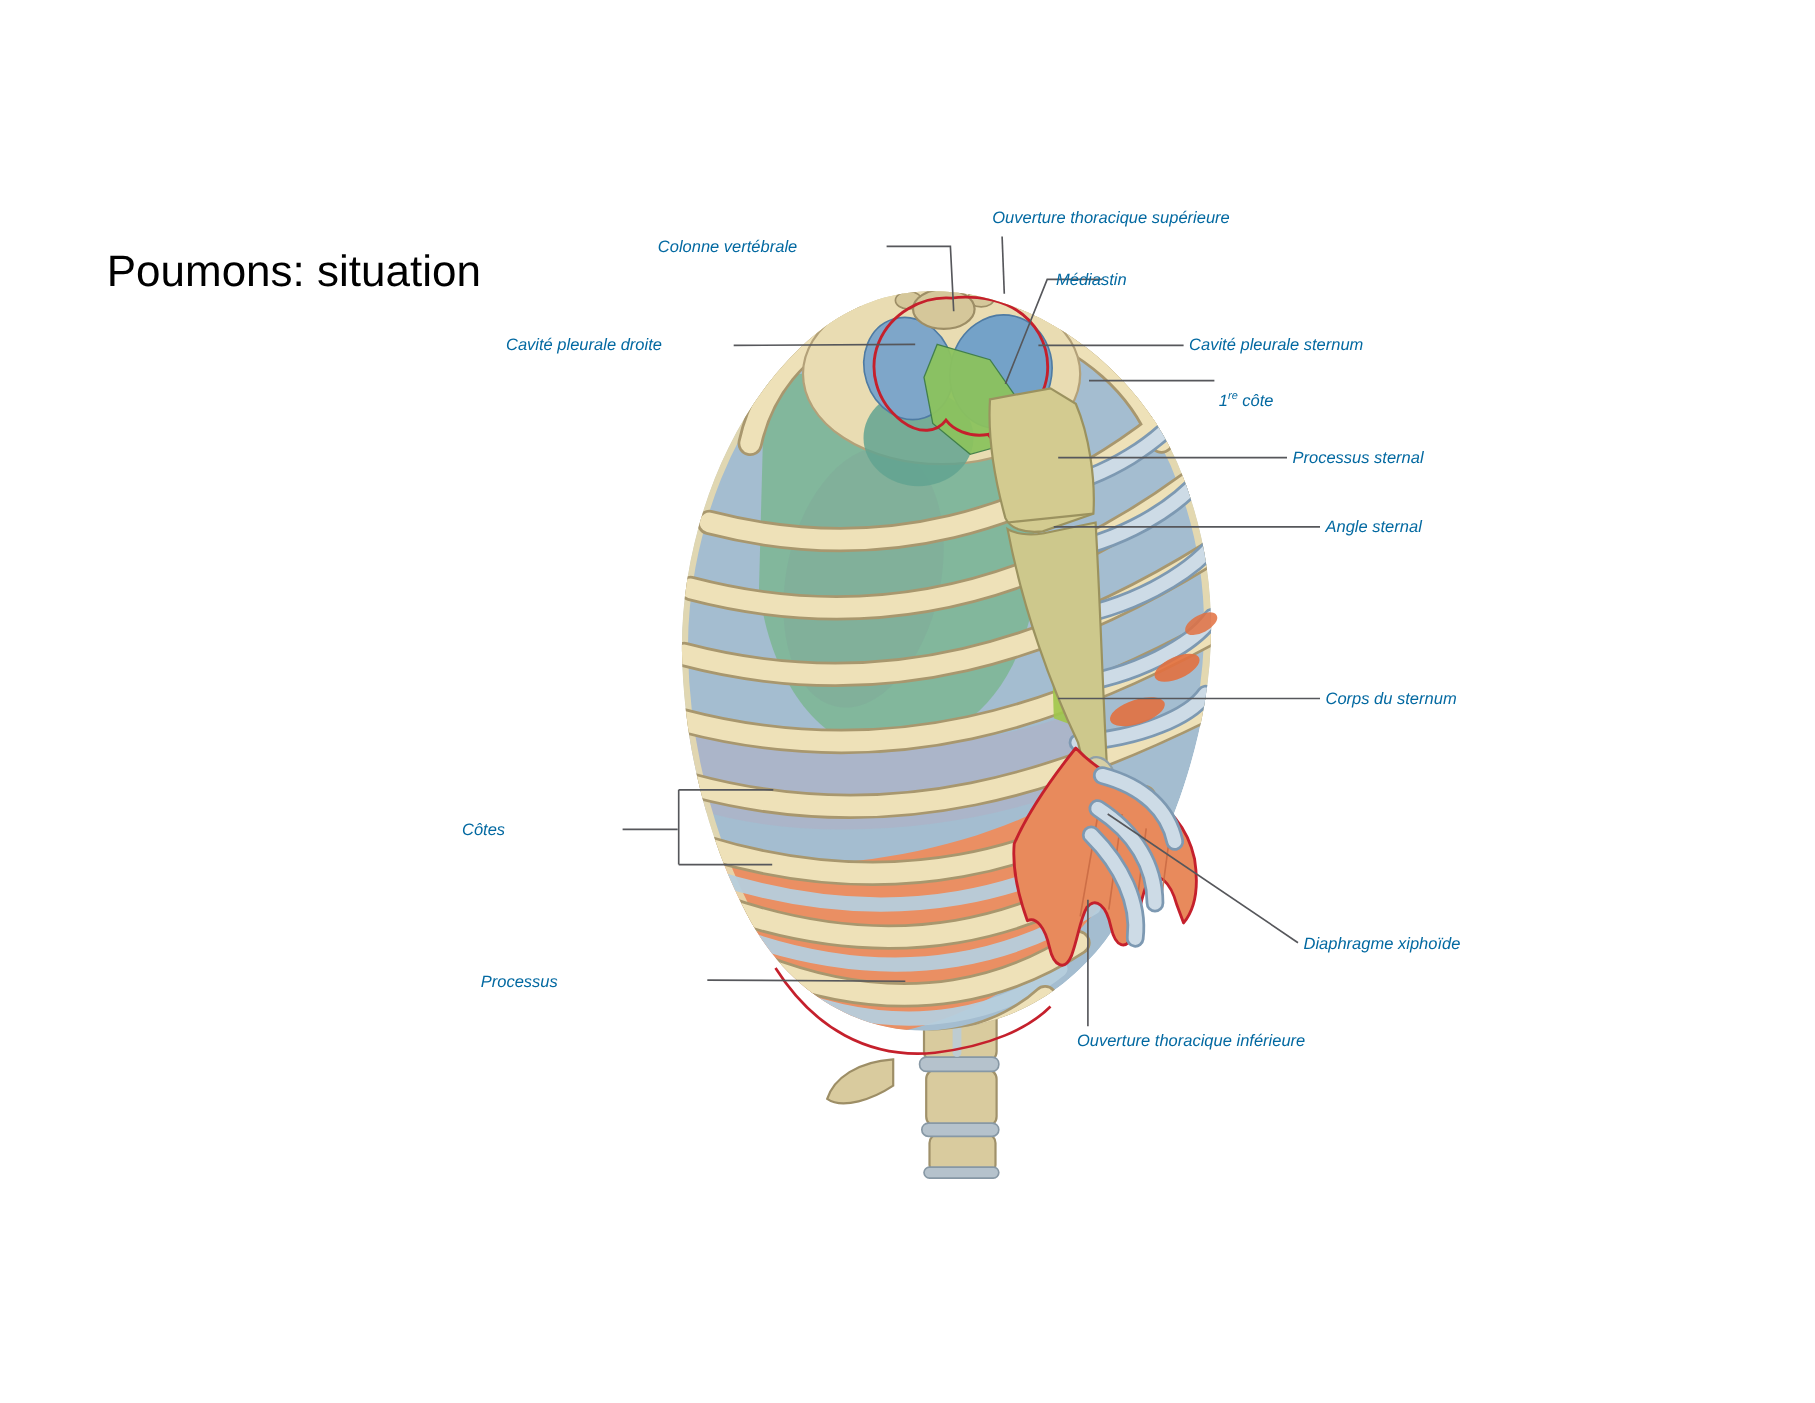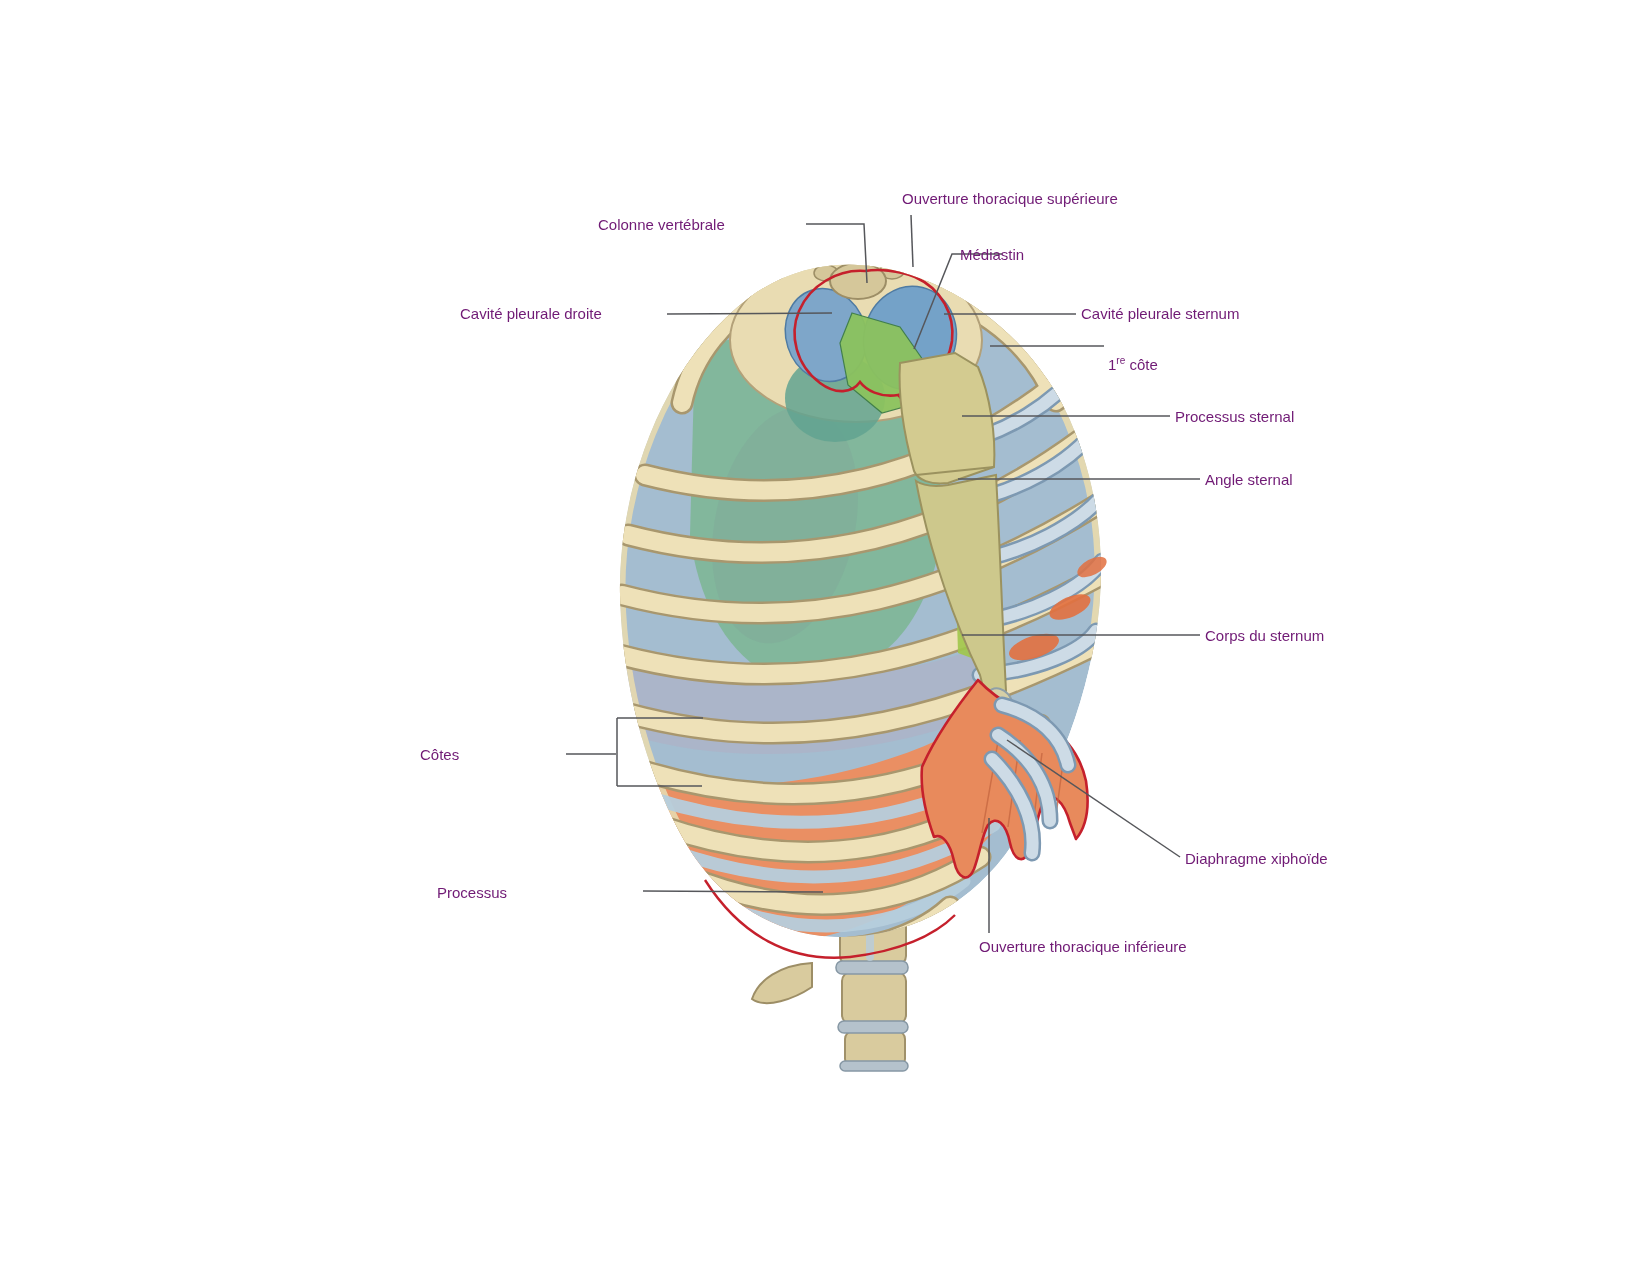--- a/index.html
+++ b/index.html
@@ -1,35 +1,36 @@
 <!DOCTYPE html>
 <html><head>
 <meta charset="utf-8">
 <style>
   html,body{margin:0;padding:0;background:#ffffff;}
   .slide{position:relative;width:1650px;height:1275px;background:#ffffff;overflow:hidden;
          font-family:"Liberation Sans", sans-serif;}
   .slide-title{position:absolute;left:97px;top:226px;font-size:40px;color:#000;line-height:1.05;}
-  .lbl{position:absolute;font-size:15px;color:#701a75;white-space:nowrap;line-height:1.15;}
+  .lbl{position:absolute;font-size:15px;color:#0369a1;white-space:nowrap;line-height:1.15;font-style:italic;}
   .lbl.r{}
   .lbl sup{font-size:10px;line-height:0;}
   svg.fig{position:absolute;left:0;top:0;}
   
   .ribO{fill:none;stroke:#a8976e;stroke-width:23;stroke-linecap:round;}
   .ribF{fill:none;stroke:#eee1b8;stroke-width:18;stroke-linecap:round;}
   .carO{fill:none;stroke:#7d99b2;stroke-width:17;stroke-linecap:round;}
   .carF{fill:none;stroke:#cddbe6;stroke-width:12;stroke-linecap:round;}
   .blu{fill:none;stroke:#b6cddc;stroke-width:13;stroke-linecap:round;opacity:.95;}
   .lead{fill:none;stroke:#56575b;stroke-width:1.5;}
 </style>
 </head>
 <body>
 
 <div class="slide">
 
+  <div class="slide-title">Poumons: situation</div>
 
   <svg class="fig" width="1650" height="1275" viewBox="0 0 1650 1275" aria-hidden="true">
 
     <defs>
       <clipPath id="egg">
         <path d="M 258,30 C 340,34 430,95 470,185 C 500,255 508,330 495,405
                  C 482,480 450,560 405,620 C 362,676 305,700 245,702
                  C 185,704 125,672 88,612 C 50,548 22,455 20,360
                  C 18,258 60,130 150,62 C 185,37 220,28 258,30 Z"></path>
       </clipPath>

